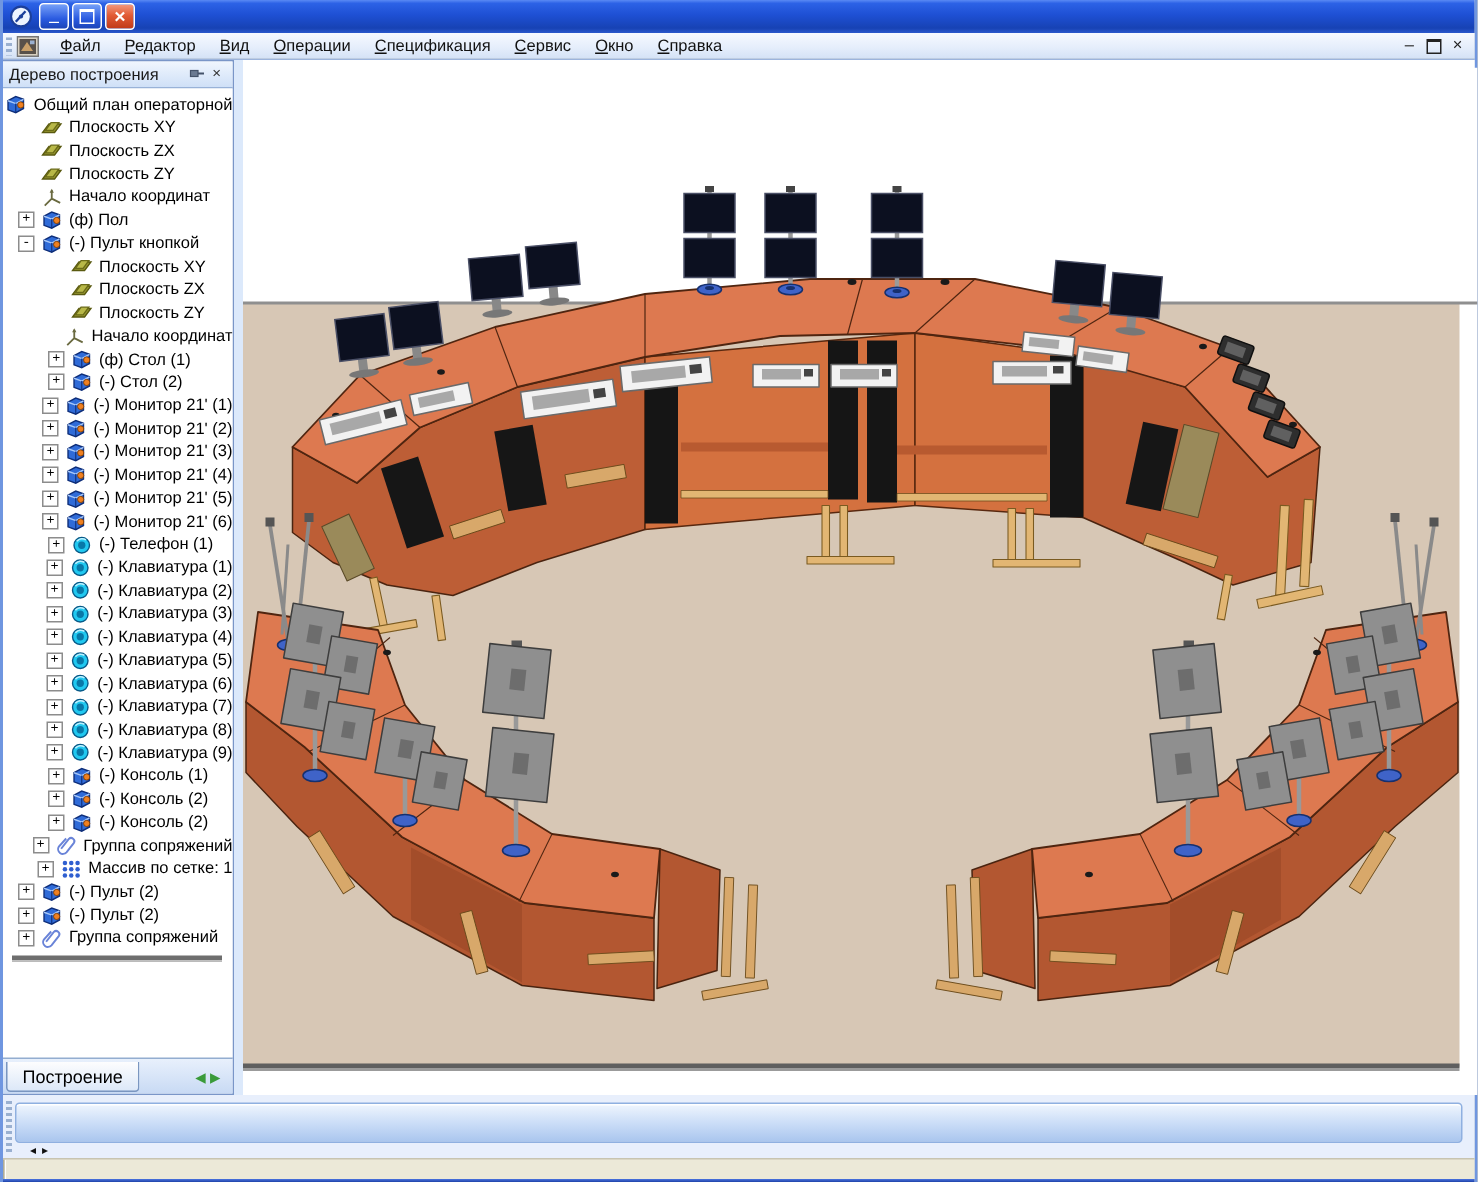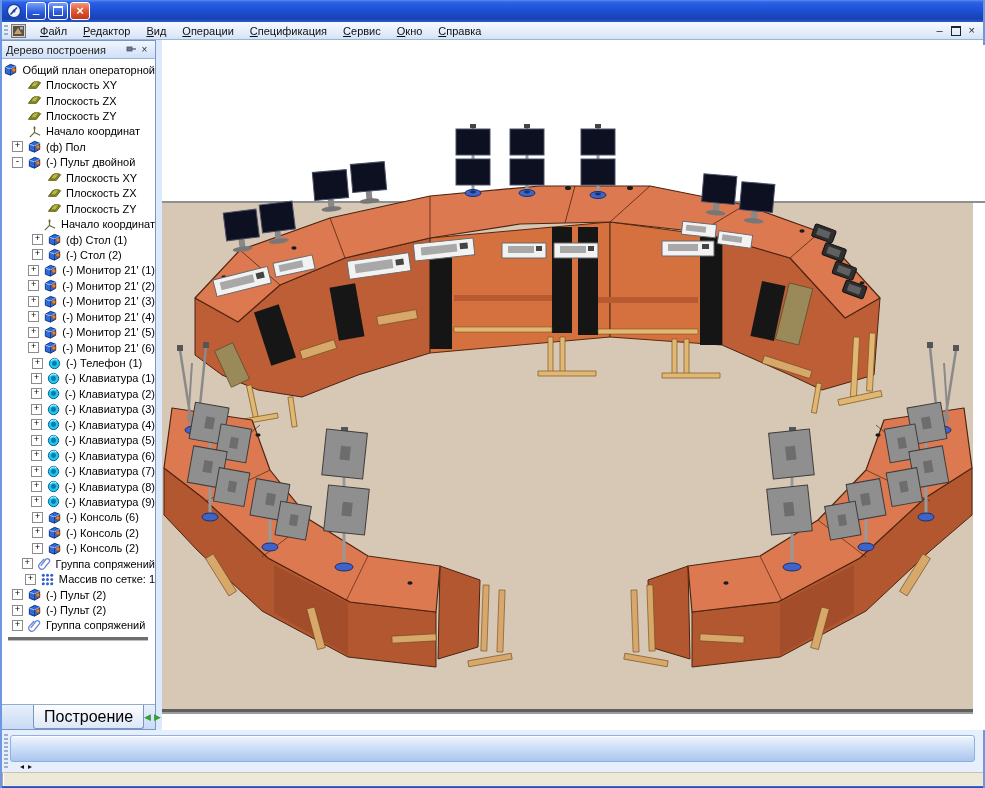--- a/index.html
+++ b/index.html
@@ -55,22 +55,22 @@
   .expander{width:11px;height:11px;flex:0 0 11px;border:1px solid #8c8c8c;background:#fff;
     box-sizing:border-box;font-size:9px;line-height:8px;text-align:center;color:#000;
     margin-right:4px;font-family:"Liberation Mono",monospace;}
   .ticon{width:16px;height:15px;flex:0 0 16px;margin-right:3px;}
   .ticon svg{width:15px;height:15px;}
   .tlabel{font-size:11px;color:#000;}
   .tree-end{margin:4px 4px 0 6px;width:140px;height:3px;background:#6e6e6e;border-bottom:1px solid #c0c0c0;}
 
   .tree-tabs{flex:0 0 24px;background:linear-gradient(180deg,#e8f0fc,#c8daf4);
     border-top:1px solid #93add0;display:flex;align-items:center;padding:0 2px;box-sizing:border-box;}
-  .tab{font-size:16px;color:#000;background:linear-gradient(180deg,#fdfdfe,#dce8f8);
-    border:1px solid #7a96c0;border-top:none;border-radius:0 0 3px 3px;padding:3px 10px 2px;cursor:default;margin-left:29px;}
+  .tab{font-size:12px;color:#000;background:linear-gradient(180deg,#fdfdfe,#dce8f8);
+    border:1px solid #7a96c0;border-top:none;border-radius:0 0 3px 3px;padding:3px 10px 2px;cursor:default;}
   .tab-arrows{margin-left:auto;color:#3a9b3a;font-size:9px;letter-spacing:3px;padding-right:3px;cursor:default;}
 
   .viewport{position:absolute;left:160px;top:0;right:0;height:690px;background:#fff;}
   .viewport svg{position:absolute;left:0;top:5px;}
 
   
   .dock-zone{position:absolute;left:0;top:730px;right:0;height:42px;background:#e8effc;}
   .dock-grip{position:absolute;left:2px;top:4px;width:4px;height:34px;
     background:repeating-linear-gradient(180deg,#9ab0d0 0 2px,transparent 2px 4px);}
   .empty-toolbar{position:absolute;left:8px;right:8px;top:5px;height:25px;border-radius:3px;
@@ -216,21 +216,21 @@
 
   <div class="trow">
     <span class="indent" style="width: 10px;"></span>
     <span class="expander">-</span>
     <span class="ticon"><svg viewBox="0 0 16 16">
                   <path d="M2.5 5.5 L8 2.5 L13.5 4.5 L13.5 11 L8 14 L2.5 12 Z" fill="#2f6bd8" stroke="#0f2f7a"></path>
                   <path d="M2.5 5.5 L8 7.5 L13.5 4.5" fill="none" stroke="#a8c8f8"></path>
                   <path d="M8 7.5 L8 14" stroke="#0f2f7a" stroke-width="0.8"></path>
                   <circle cx="11.5" cy="8.5" r="2.2" fill="#f08020" stroke="#7a3a00" stroke-width="0.6"></circle>
                 </svg></span>
-    <span class="tlabel">(-) Пульт двойной</span>
+    <span class="tlabel">(-) Пульт кнопкой</span>
   </div>
 
   <div class="trow">
     <span class="indent" style="width: 45px;"></span>
 
     <span class="ticon"><svg viewBox="0 0 16 16">
                   <path d="M1.5 11 L6 5 L14.5 5 L10 11 Z" fill="#9a9a30" stroke="#5a5a10"></path>
                   <path d="M3.5 9.5 L7.5 4 L13 4 L9 9.5 Z" fill="#b8b848" stroke="#6a6a18"></path>
                 </svg></span>
     <span class="tlabel">Плоскость XY</span>
@@ -474,21 +474,21 @@
 
   <div class="trow">
     <span class="indent" style="width: 30px;"></span>
     <span class="expander">+</span>
     <span class="ticon"><svg viewBox="0 0 16 16">
                   <path d="M2.5 5.5 L8 2.5 L13.5 4.5 L13.5 11 L8 14 L2.5 12 Z" fill="#2f6bd8" stroke="#0f2f7a"></path>
                   <path d="M2.5 5.5 L8 7.5 L13.5 4.5" fill="none" stroke="#a8c8f8"></path>
                   <path d="M8 7.5 L8 14" stroke="#0f2f7a" stroke-width="0.8"></path>
                   <circle cx="11.5" cy="8.5" r="2.2" fill="#f08020" stroke="#7a3a00" stroke-width="0.6"></circle>
                 </svg></span>
-    <span class="tlabel">(-) Консоль (6)</span>
+    <span class="tlabel">(-) Консоль (1)</span>
   </div>
 
   <div class="trow">
     <span class="indent" style="width: 30px;"></span>
     <span class="expander">+</span>
     <span class="ticon"><svg viewBox="0 0 16 16">
                   <path d="M2.5 5.5 L8 2.5 L13.5 4.5 L13.5 11 L8 14 L2.5 12 Z" fill="#2f6bd8" stroke="#0f2f7a"></path>
                   <path d="M2.5 5.5 L8 7.5 L13.5 4.5" fill="none" stroke="#a8c8f8"></path>
                   <path d="M8 7.5 L8 14" stroke="#0f2f7a" stroke-width="0.8"></path>
                   <circle cx="11.5" cy="8.5" r="2.2" fill="#f08020" stroke="#7a3a00" stroke-width="0.6"></circle>

